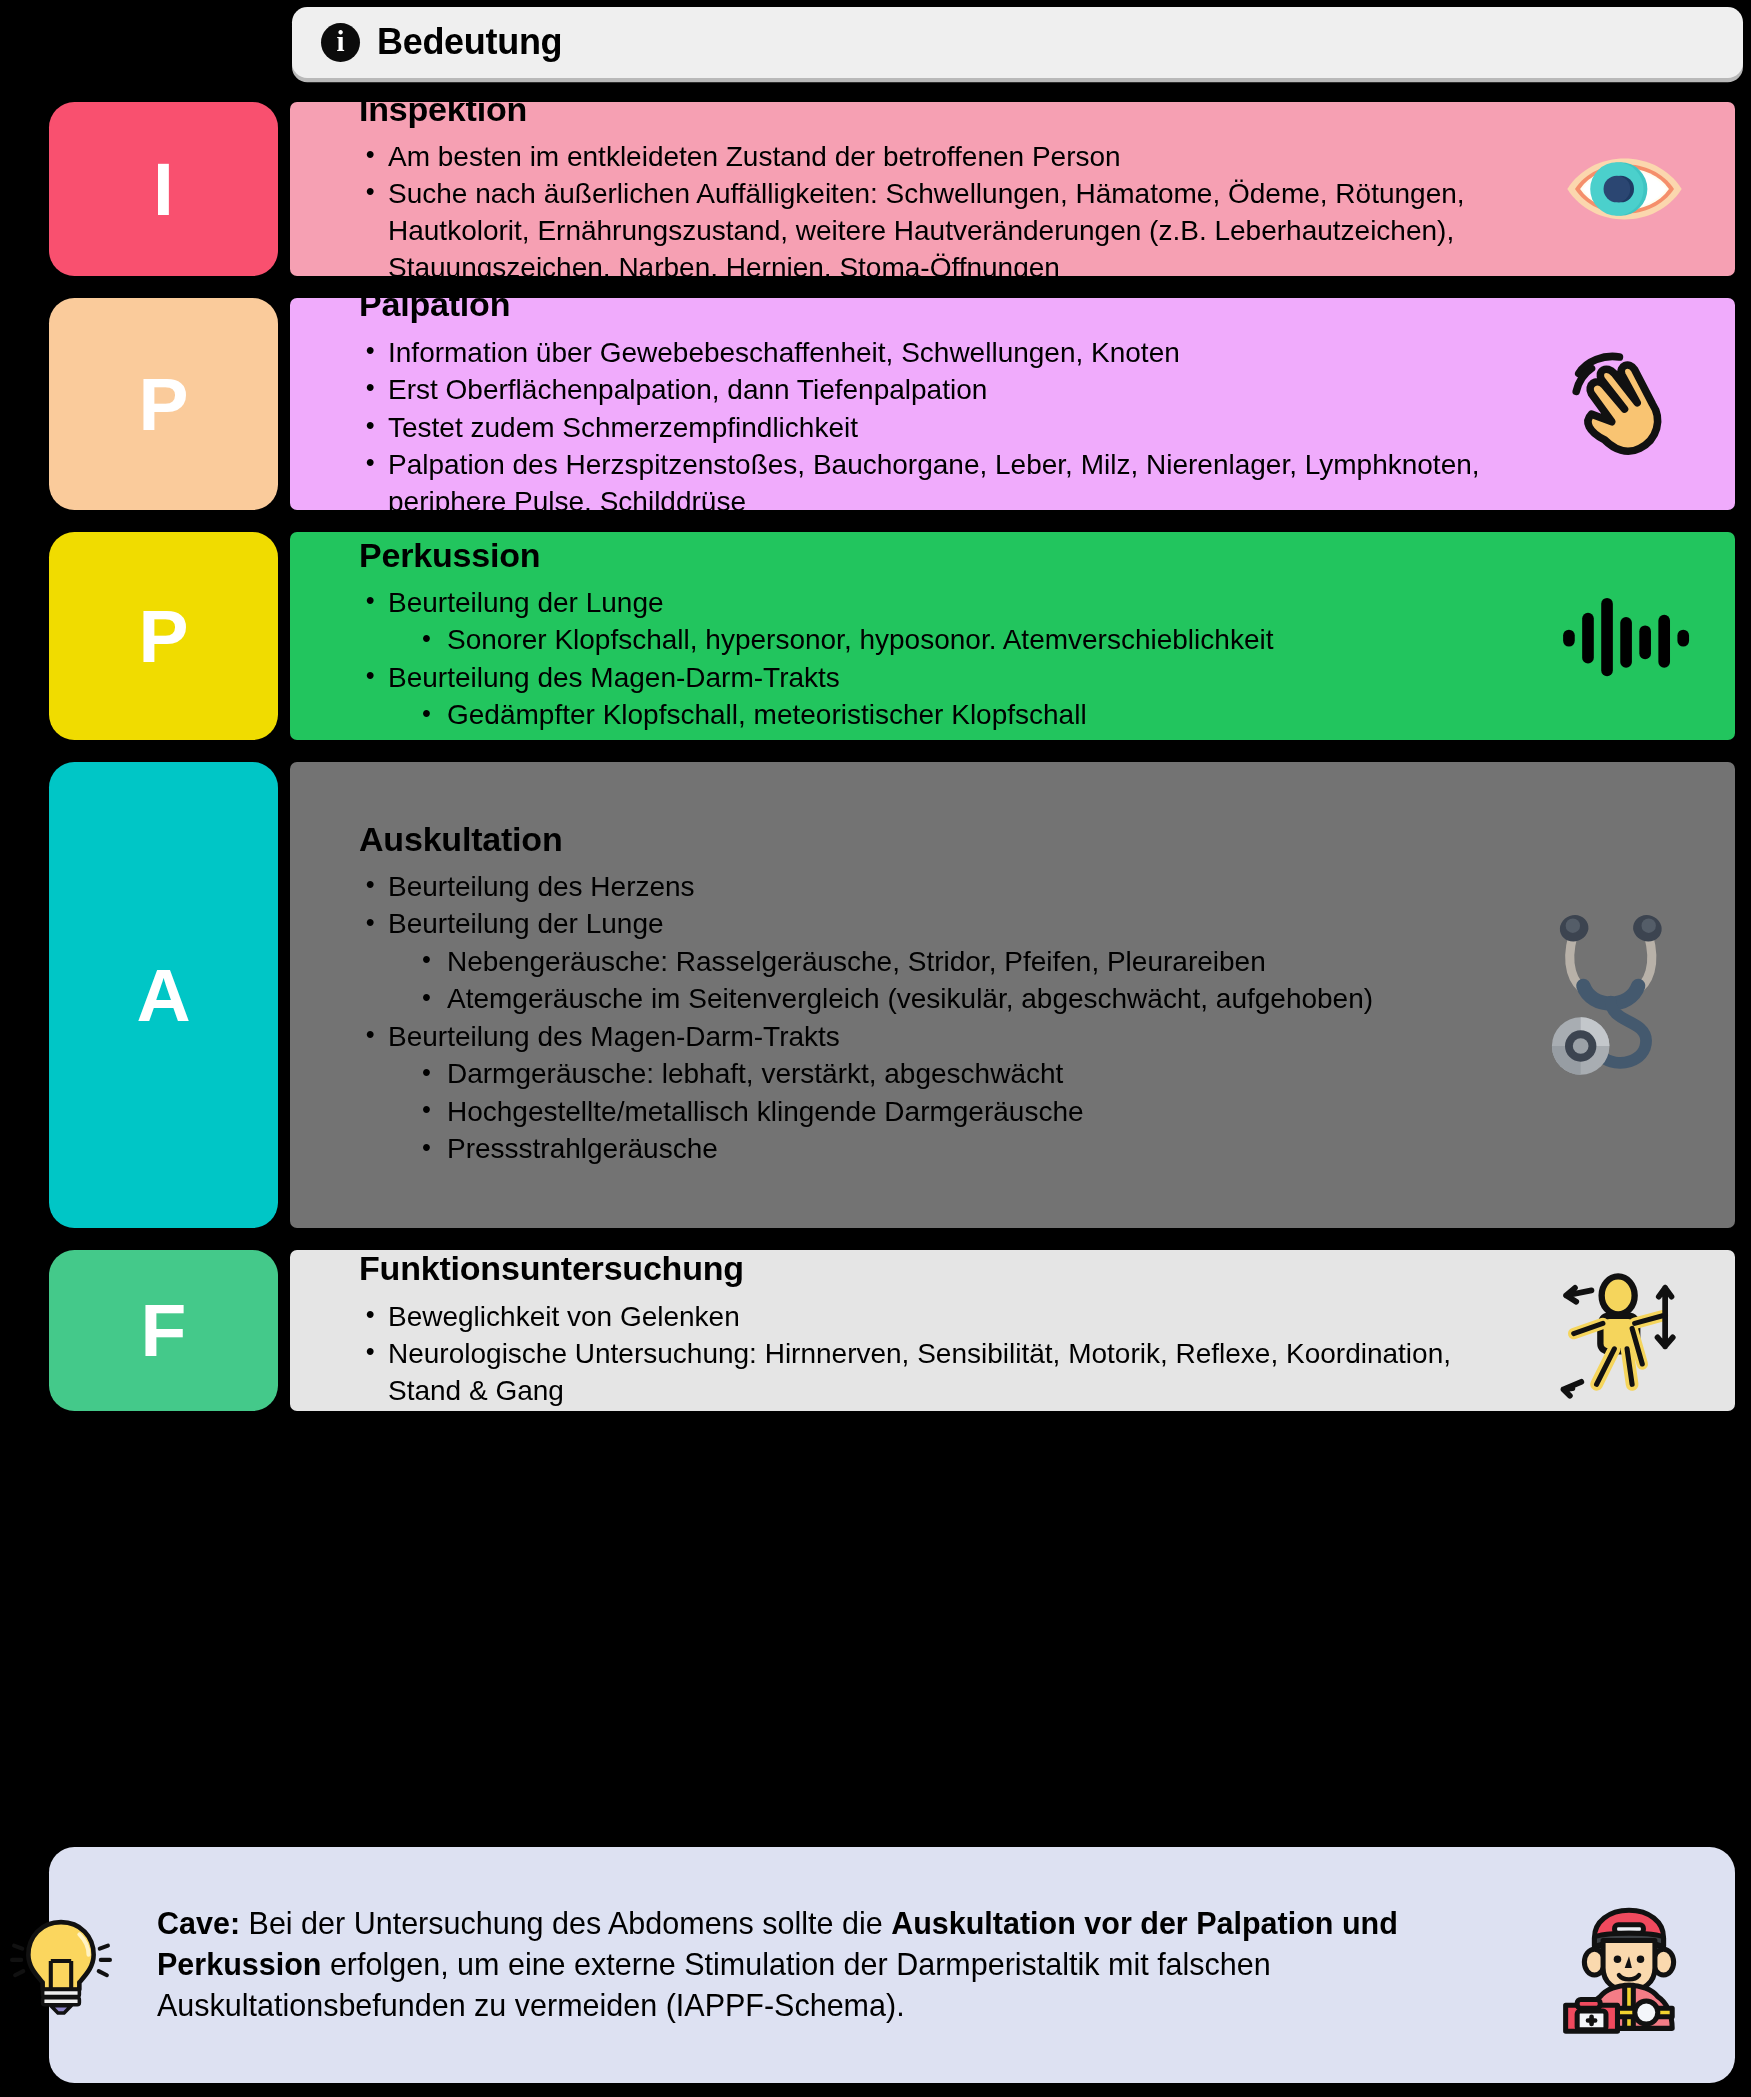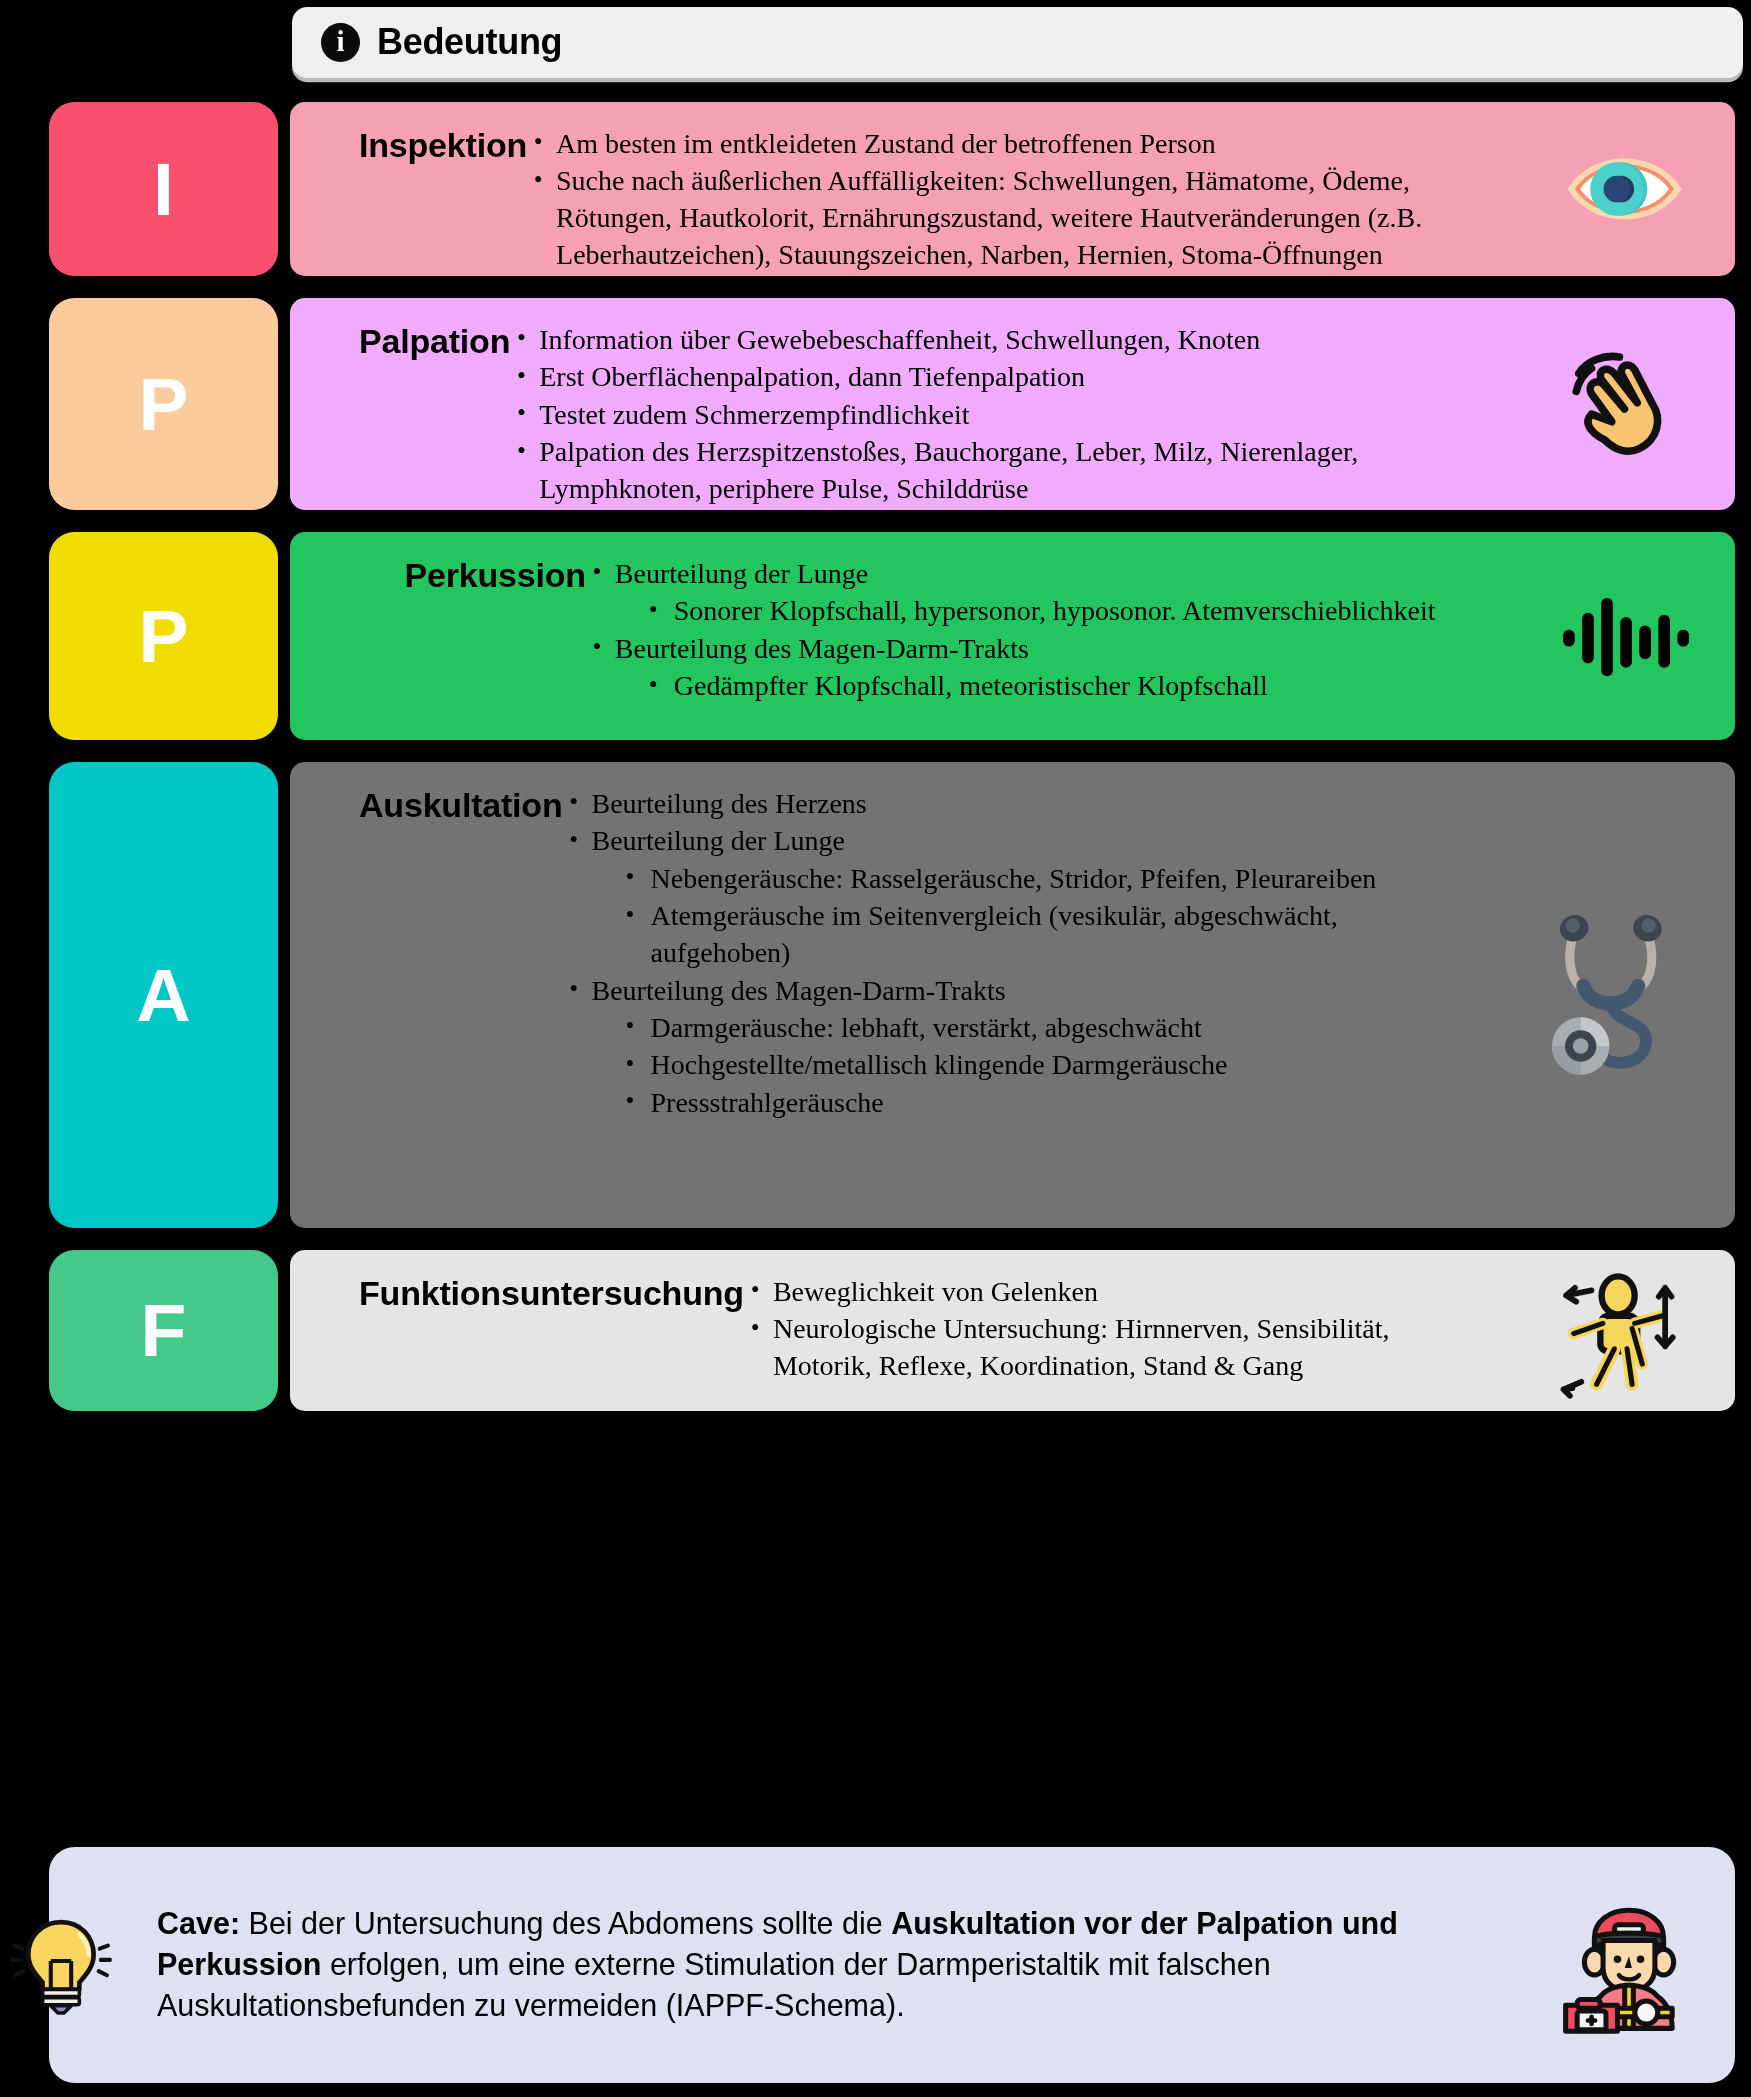--- a/index.html
+++ b/index.html
@@ -74,35 +74,35 @@
     align-items: center;
     justify-content: center;
     color: #ffffff;
     font-size: 75px;
     font-weight: bold;
     line-height: 1;
     margin-right: 12px;
   }
   .content-card {
     flex: 1;
-    border-radius: 15px;
+    border-radius: 7px;
     position: relative;
     padding: 24px 254px 25.4px 69px;
     display: flex;
-    flex-direction: row;
+    flex-direction: column;
     justify-content: center;
   }
   .card-title {
     font-size: 34px;
     font-weight: bold;
     color: #000;
     margin-bottom: 10.2px;
     letter-spacing: -0.2px;
   }
-  ul.bullets { list-style: none; font-family: Liberation Serif, serif; }
+  ul.bullets { list-style: none; }
   ul.bullets li {
     font-size: 28px;
     line-height: 1.31;
     color: #000;
     position: relative;
     padding-left: 29px;
     margin-bottom: 0.8px;
   }
   ul.bullets li::before {
     content: "•";

